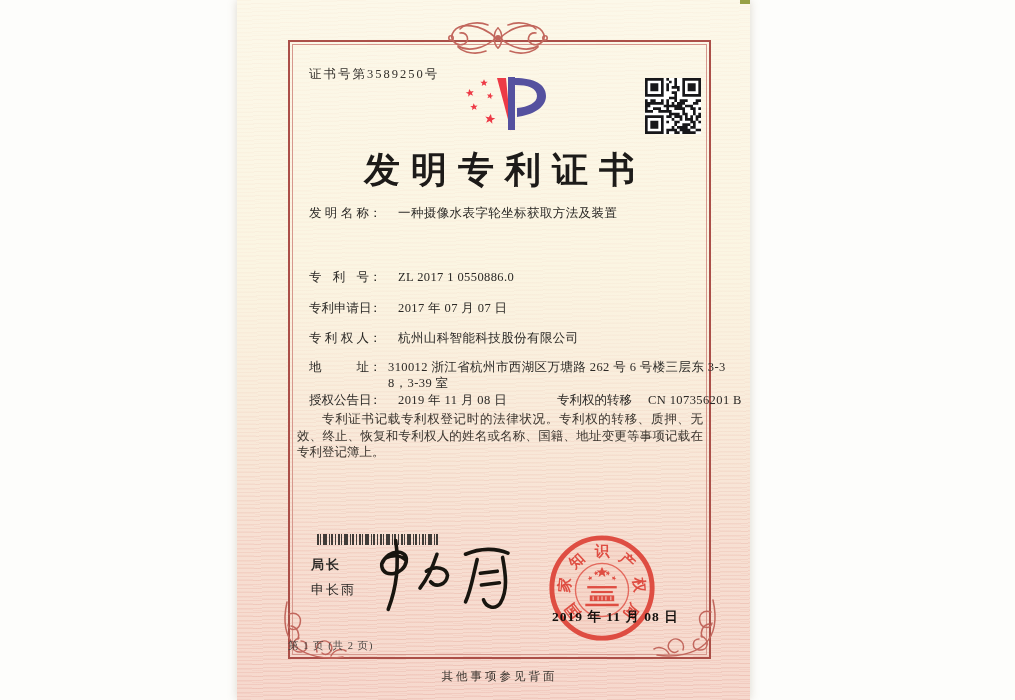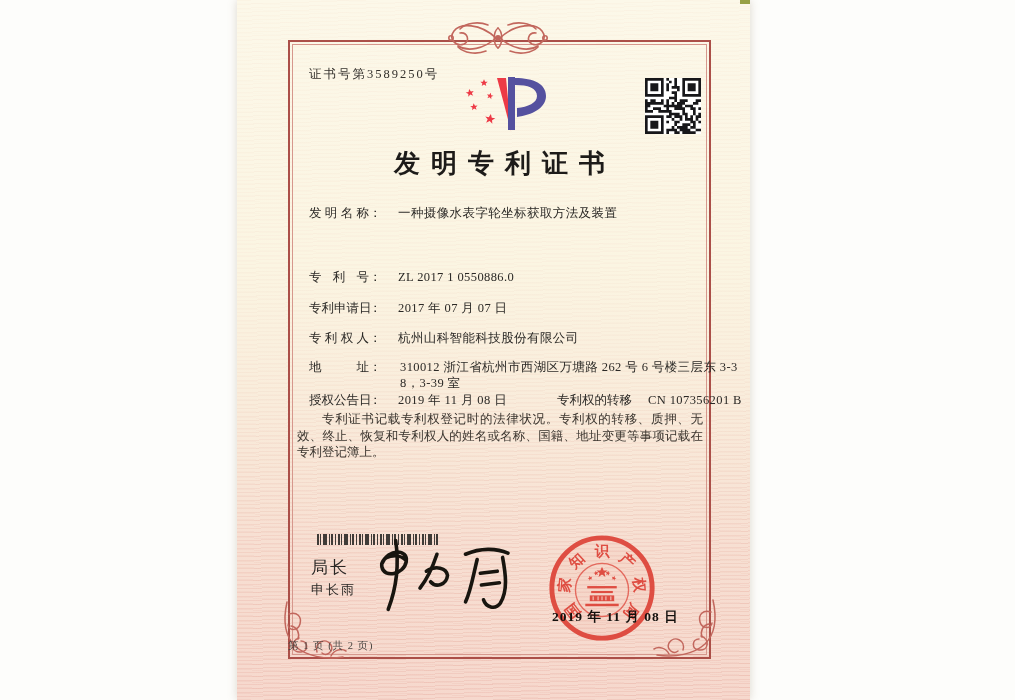--- a/index.html
+++ b/index.html
@@ -27,42 +27,42 @@
   .ornament { position:absolute; pointer-events:none; }
   .orn-top { left:171px; top:16px; width:180px; height:44px; }
   .orn-bl { left:42px; top:594px; width:70px; height:70px; }
   .orn-br { left:414px; top:592px; width:70px; height:70px; transform:scaleX(-1); }
 
   
   .cert-no { position:absolute; left:72px; top:66px; font-size:12.5px; color:#33302c; letter-spacing:2px; }
   .logo { position:absolute; left:222px; top:74px; width:92px; height:64px; }
   .qr { position:absolute; left:408px; top:78px; width:56px; height:56px; }
   .title { position:absolute; left:51px; top:146px; width:423px; text-align:center;
-    font-size:26px; font-weight:bold; letter-spacing:11px; padding-left:11px; color:#1d1b19; }
+    font-size:36px; font-weight:bold; letter-spacing:11px; padding-left:11px; color:#1d1b19; }
 
   
   .frow { position:absolute; left:72px; font-size:12.5px; color:#2b2926; white-space:nowrap; }
   .flabel { display:inline-block; width:60px; text-align:justify; text-align-last:justify; font-size:12.5px; }
   .fcolon { display:inline-block; width:12px; }
   .fvalue { margin-left:17px; letter-spacing:.4px; }
   .addr-wrap { position:absolute; left:72px; font-size:12.5px; color:#2b2926; }
-  .addr-lines { display:inline-block; vertical-align:top; margin-left:19px; line-height:16px; letter-spacing:.4px; }
+  .addr-lines { display:inline-block; vertical-align:top; margin-left:7px; line-height:16px; letter-spacing:.4px; }
   .grant2 { position:absolute; left:248px; top:0; }
 
   
   .body-text { position:absolute; left:60px; top:411px; width:406px;
     font-size:12.5px; line-height:16.5px; color:#3a342e; text-align:justify; }
   .body-text p { text-indent:2em; }
 
   
   .barcode { position:absolute; left:80px; top:534px; width:123px; height:11px;
     background:
       repeating-linear-gradient(90deg,#403c38 0 1px,transparent 1px 3px),
       repeating-linear-gradient(90deg,#403c38 0 2px,transparent 2px 7px); }
-  .director-title { position:absolute; left:74px; top:556px; font-size:17px; color:#2b2926; letter-spacing:2px; }
+  .director-title { position:absolute; left:74px; top:556px; font-size:13px; color:#2b2926; letter-spacing:2px;font-weight:bold; }
   .director-name  { position:absolute; left:74px; top:581px; font-size:13px; color:#2b2926; letter-spacing:2px; }
   .sig { position:absolute; left:116px; top:532px; width:170px; height:90px; }
 
   
   .seal { position:absolute; left:306px; top:529px; width:118px; height:118px; opacity:.92; }
   .seal-char { font-size:15px; font-weight:bold; fill:#dd4237; text-anchor:middle;
     font-family:"Liberation Serif","DejaVu Serif",serif; }
   .seal-date { position:absolute; left:315px; top:608px; font-size:13.5px; font-weight:bold;
     color:#14110e; letter-spacing:1px; white-space:nowrap; }
 
@@ -213,14 +213,15 @@
         <use href="#st5" transform="translate(72,50) scale(0.42) rotate(20)"></use>
         <path d="M45,58 h30 v2.4 h-30 z"></path>
         <path d="M49,63 h22 v2.2 h-22 z"></path>
         <path d="M47,67 h26 v7 h-26 z M51,68.5 v4 M56,68.5 v4 M60,68.5 v4 M64,68.5 v4 M69,68.5 v4" stroke="#f6d8cd" stroke-width="1"></path>
         <path d="M43,76 h34 v2.6 h-34 z"></path>
       </g>
     </svg>
     <div class="seal-date">2019 年 11 月 08 日</div>
 
     <div class="page-info">第 1 页 (共 2 页)</div>
+    <div class="back-note">其他事项参见背面</div>
   </div>
 </div>
 
 </body></html>

